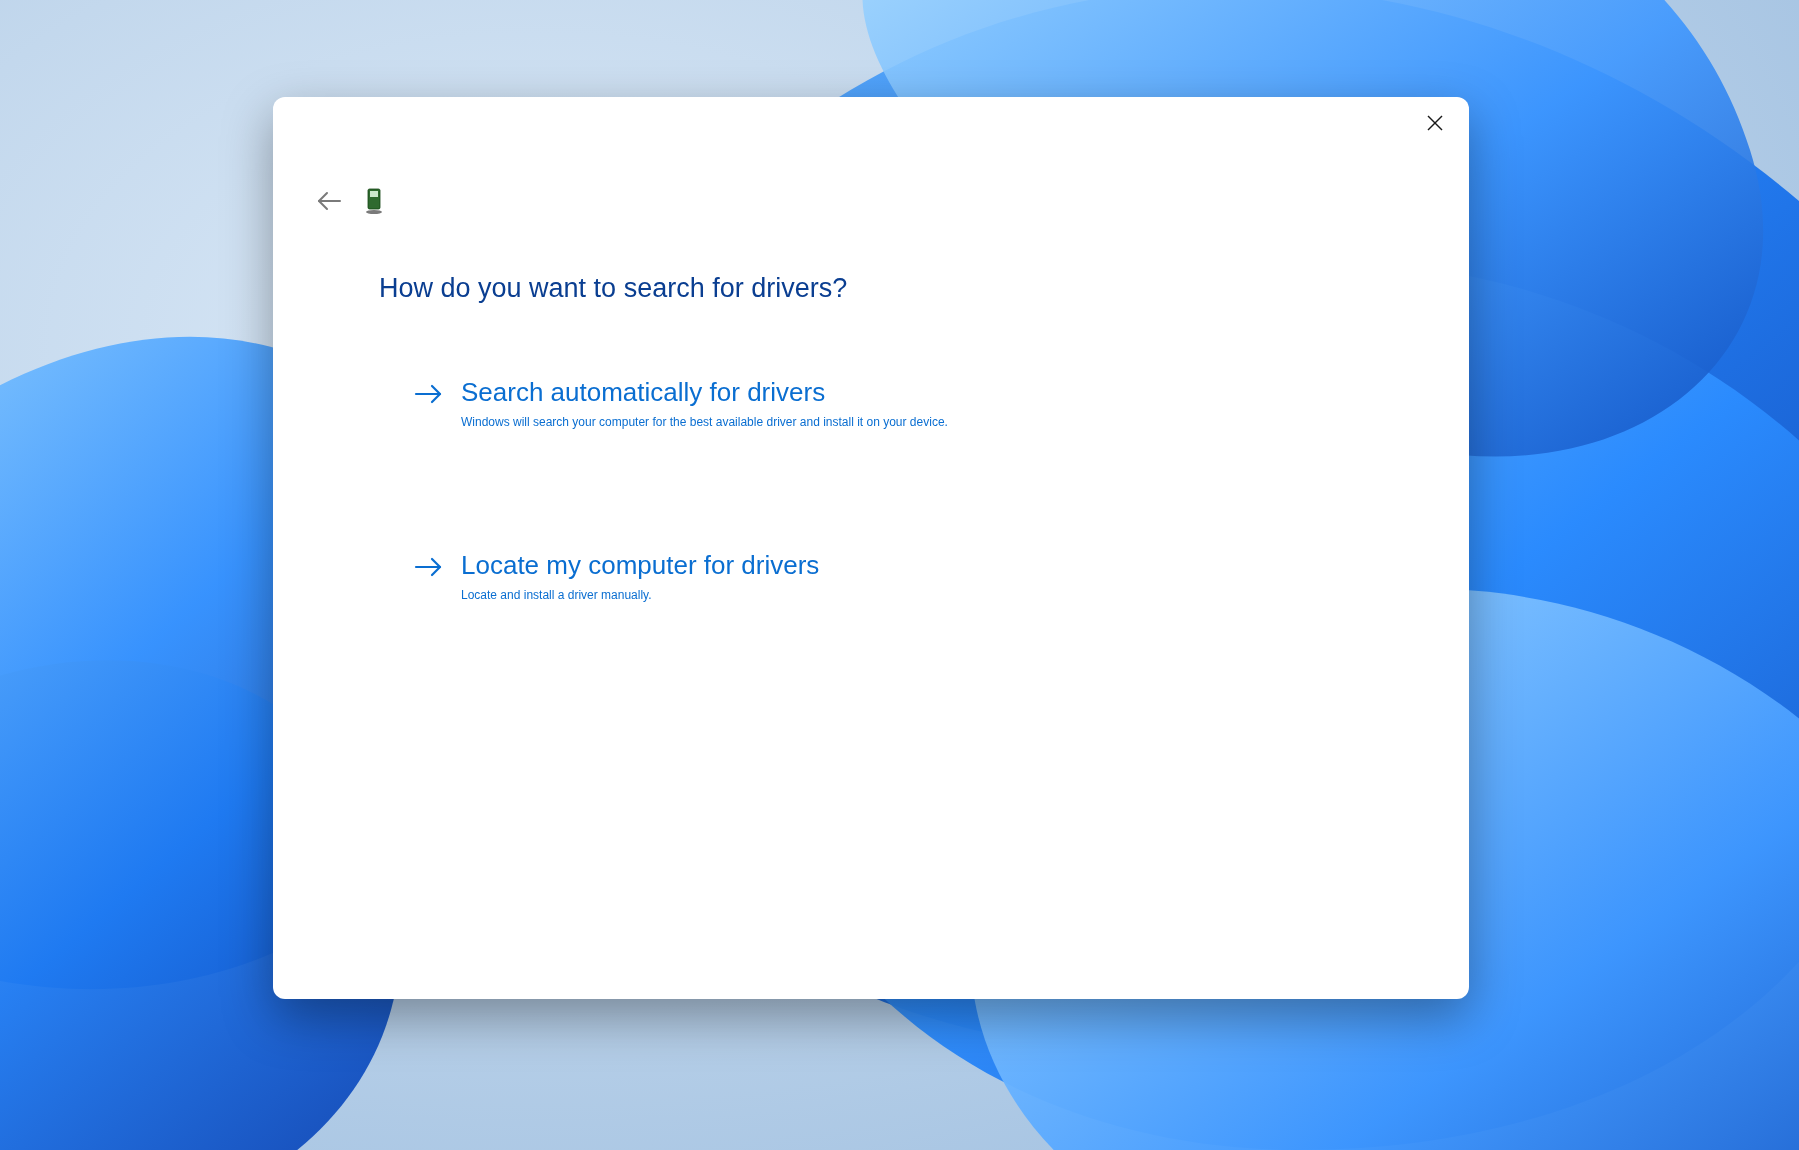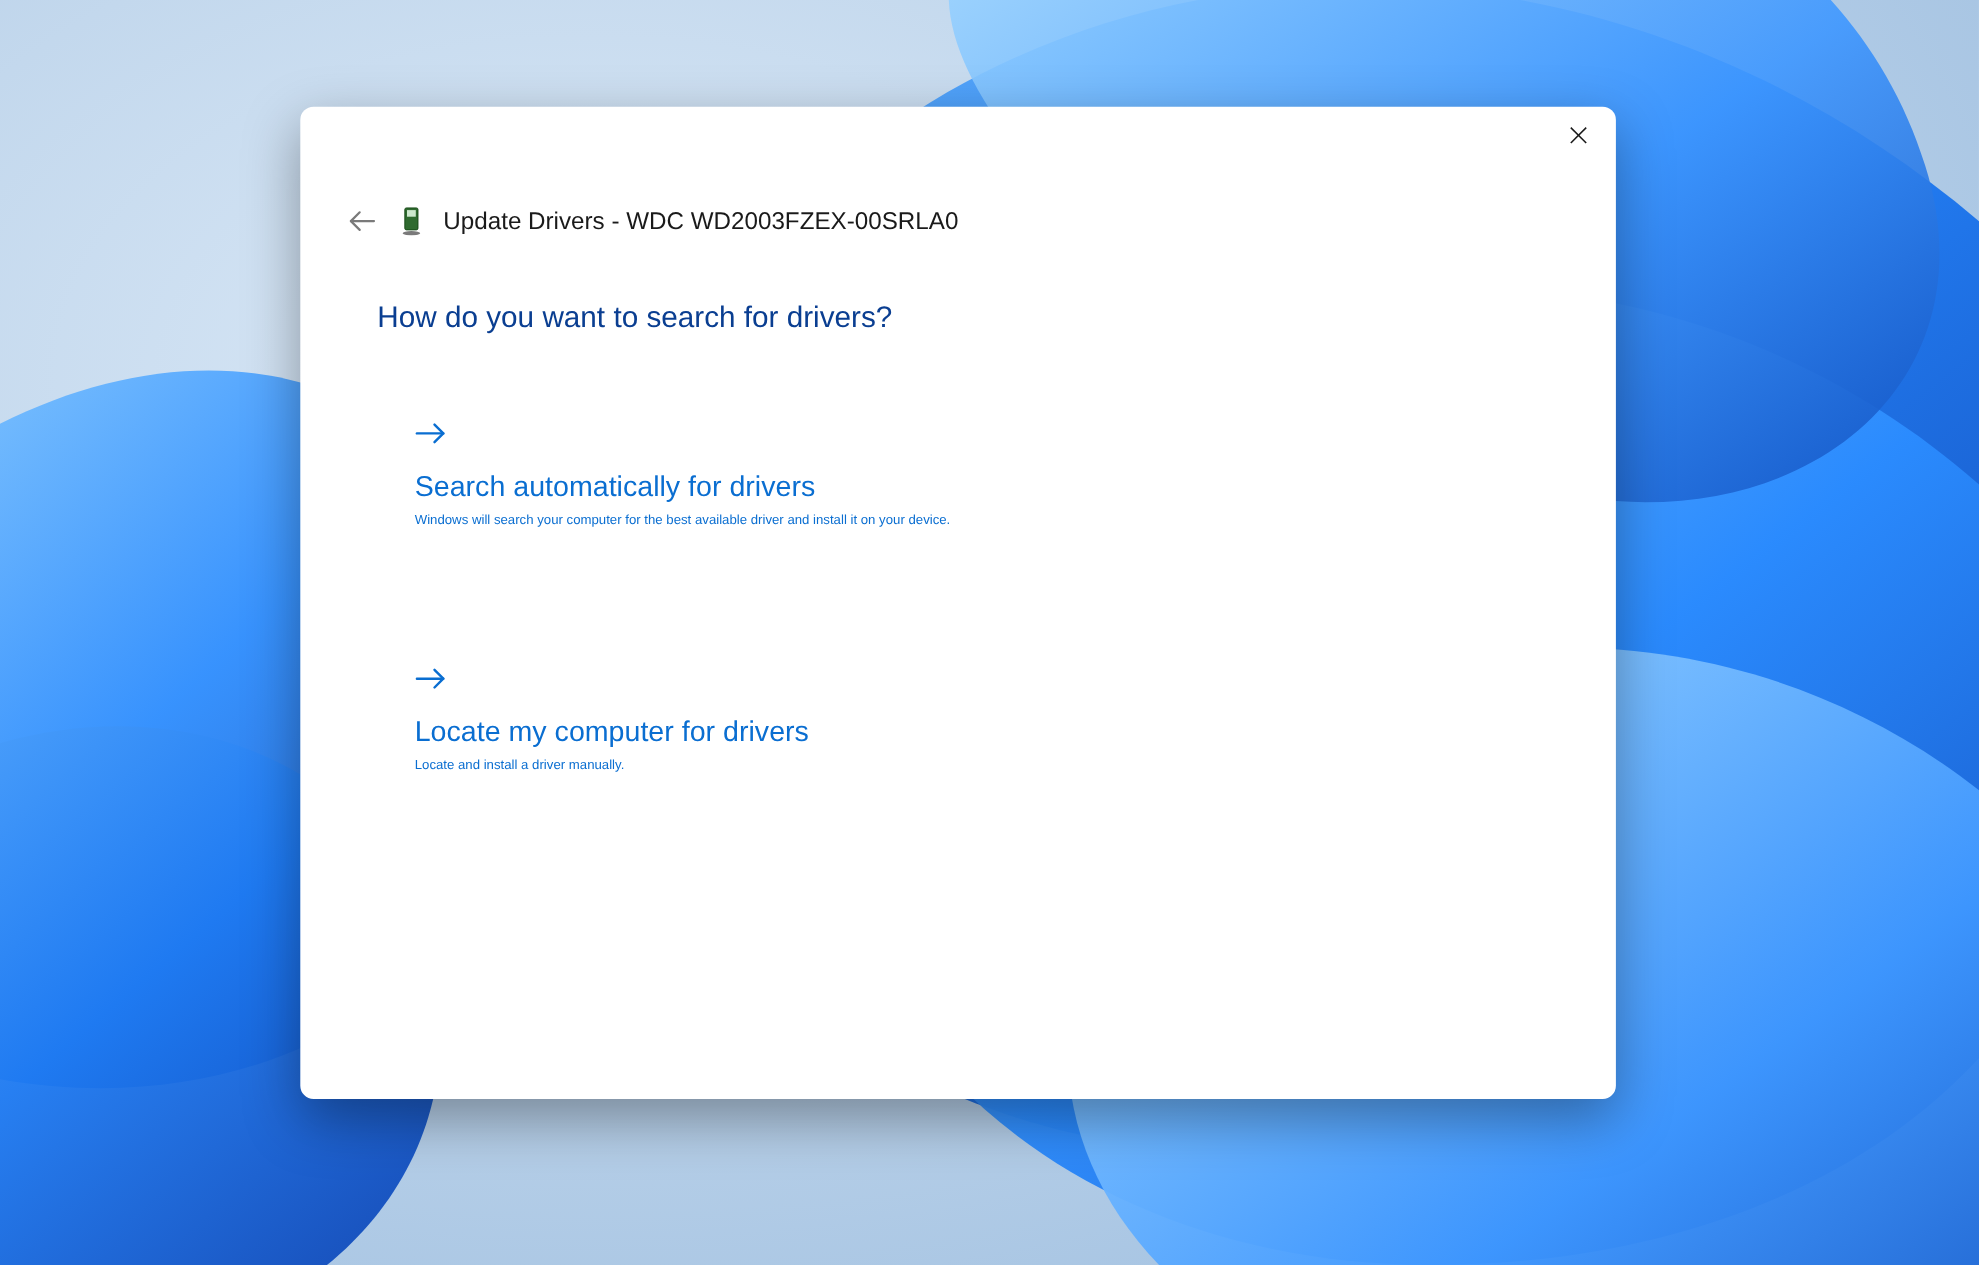--- a/index.html
+++ b/index.html
@@ -80,36 +80,36 @@
       justify-content: center;
     }
     .window-title {
       font-size: 22px;
       color: #1a1a1a;
       font-weight: 400;
     }
     .content {
       flex: 1;
       padding: 56px 70px 0 70px;
+      margin-left: 36px;
     }
     .heading {
       font-size: 27px;
       color: #0a3e91;
       font-weight: 400;
       margin-bottom: 72px;
     }
     .option {
       display: flex;
       align-items: flex-start;
       gap: 16px;
       margin-left: 34px;
       margin-bottom: 118px;
       cursor: pointer;
       max-width: 880px;
-      flex-direction: column;
     }
     .option-arrow {
       flex: 0 0 32px;
       height: 32px;
       margin-top: 2px;
       display: flex;
       align-items: center;
       justify-content: center;
     }
     .option-arrow svg { stroke: #0a6ed1; }
@@ -202,21 +202,20 @@
         <polyline points="11,2 3,10 11,18"></polyline>
       </svg>
     </div>
     <div class="device-icon">
       <svg width="18" height="26" viewBox="0 0 18 26">
         <rect x="3" y="1" width="12" height="20" rx="1.5" fill="#2f6a2f" stroke="#124512" stroke-width="0.8"></rect>
         <rect x="5" y="3" width="8" height="6" fill="#cde8cd"></rect>
         <ellipse cx="9" cy="24" rx="8" ry="2" fill="#7a7a7a"></ellipse>
       </svg>
     </div>
-    <div class="window-title">Update Drivers - WDC WD2003FZEX-00SRLA0</div>
   </div>
 
   <div class="content">
     <div class="heading">How do you want to search for drivers?</div>
 
     <div class="option">
       <div class="option-arrow">
         <svg width="30" height="22" viewBox="0 0 30 22" fill="none" stroke-width="2.2" stroke-linecap="round" stroke-linejoin="round">
           <line x1="2" y1="11" x2="26" y2="11"></line>
           <polyline points="18,3 26,11 18,19"></polyline>

